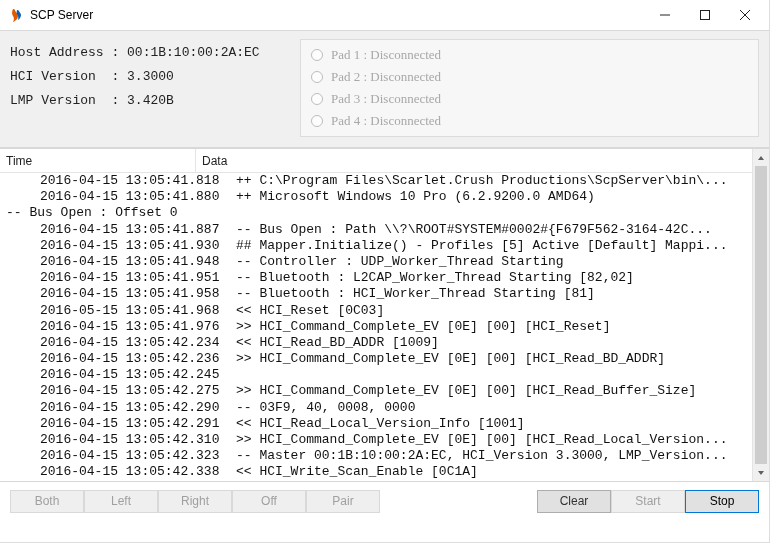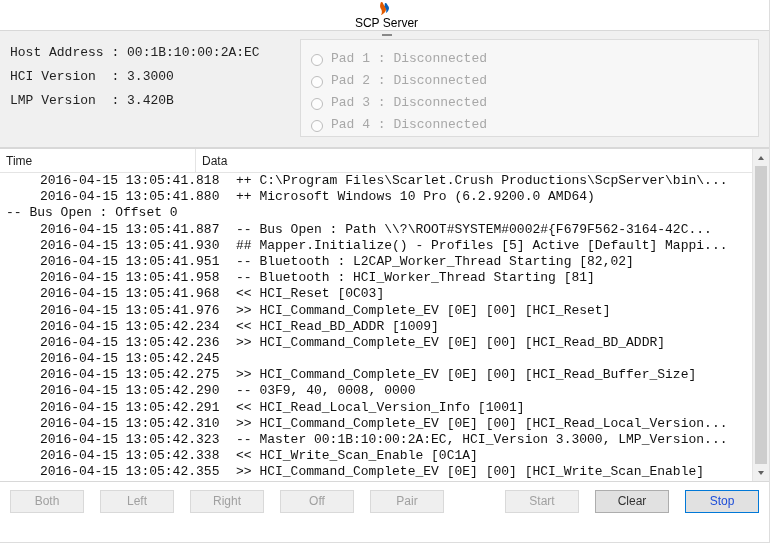--- a/index.html
+++ b/index.html
@@ -13,21 +13,20 @@
     position: relative;
     border-right:1px solid #ddd;
     border-bottom:1px solid #ddd;
   }
   .titlebar {
     height: 30px;
     display: flex;
     align-items: center;
     padding: 0 4px 0 8px;
     background: #fff;
-    flex-direction: column;
   }
   .titlebar .app-icon {
     width: 16px; height: 16px;
     margin-right: 6px;
     position: relative;
   }
   .titlebar .title { flex: 1; font-size: 12px; color:#000;}
   .winbtn {
     width: 40px; height: 28px;
     display: flex; align-items: center; justify-content: center;
@@ -51,23 +50,23 @@
     padding-top:2px;
   }
   .pads-box {
     flex: 1;
     border: 1px solid #dcdcdc;
     background: #f7f7f7;
     padding: 4px 10px 4px 10px;
   }
   .pad-row {
     display: flex;
-    align-items: flex-end;
+    align-items: center;
     height: 22px;
-    font-family: Liberation Mono, monospace;
+    font-family: Liberation Serif, serif;
     font-size: 13px;
     color: #a8a8a8;
   }
   .radio {
     width: 12px; height: 12px;
     border: 1px solid #bdbdbd;
     border-radius: 50%;
     margin-right: 8px;
     display:inline-block;
     background: #fdfdfd;
@@ -119,41 +118,41 @@
   .vscroll .thumb {
     position:absolute; left:2px; right:2px;
     top:0; height:100%;
     background:#cdcdcd;
   }
   .button-bar {
     height: 38px;
     display:flex;
     align-items:center;
     padding: 0 10px;
-    gap: 16px;
+    gap: 0;
     background:#fff;
   }
   .spacer { flex:1; }
   button.btn {
     width: 74px; height: 23px;
     font-family: "Segoe UI", Tahoma, sans-serif;
     font-size: 12px;
     background:#e1e1e1;
     border:1px solid #adadad;
     color:#333;
   }
   button.btn:disabled {
     background:#efefef;
     border:1px solid #d9d9d9;
     color:#a0a0a0;
   }
   button.btn.primary {
     border:1.5px solid #0178d7;
     background:#e1e1e1;
-    color:#1d4ed8;
+    color:#000000;
   }
 </style>
 </head>
 <body>
 
 <div class="titlebar">
   <span class="app-icon">
     <svg viewBox="0 0 16 16" width="16" height="16">
       <path d="M5 2 C5 2 3 6 5 9 C7 12 5 15 5 15 C5 15 10 13 10 9 C10 6 7 5 7 3 C7 2 5 2 5 2 Z" fill="#e05a00"></path>
       <path d="M9 3 C9 3 8 6 9.5 8 C11 10 10 13 10 13 C10 13 13 11 13 8 C13 6 11 5 11 4 C11 3 9 3 9 3 Z" fill="#0860b8"></path>
@@ -221,29 +220,33 @@
       </div>
       <div class="row">
         <div class="t">2016-04-15 13:05:41.887</div>
         <div class="d">-- Bus Open   : Path \\?\ROOT#SYSTEM#0002#{F679F562-3164-42C...</div>
       </div>
       <div class="row">
         <div class="t">2016-04-15 13:05:41.930</div>
         <div class="d">## Mapper.Initialize() - Profiles [5] Active [Default] Mappi...</div>
       </div>
       <div class="row">
+        <div class="t">2016-04-15 13:05:41.948</div>
+        <div class="d">-- Controller : UDP_Worker_Thread Starting</div>
+      </div>
+      <div class="row">
         <div class="t">2016-04-15 13:05:41.951</div>
         <div class="d">-- Bluetooth  : L2CAP_Worker_Thread Starting [82,02]</div>
       </div>
       <div class="row">
         <div class="t">2016-04-15 13:05:41.958</div>
         <div class="d">-- Bluetooth  : HCI_Worker_Thread Starting [81]</div>
       </div>
       <div class="row">
-        <div class="t">2016-04-15 13:05:41.968</div>
+        <div class="t">2016-05-15 13:05:41.968</div>
         <div class="d">&lt;&lt; HCI_Reset [0C03]</div>
       </div>
       <div class="row">
         <div class="t">2016-04-15 13:05:41.976</div>
         <div class="d">&gt;&gt; HCI_Command_Complete_EV [0E] [00] [HCI_Reset]</div>
       </div>
       <div class="row">
         <div class="t">2016-04-15 13:05:42.234</div>
         <div class="d">&lt;&lt; HCI_Read_BD_ADDR [1009]</div>
       </div>
@@ -300,16 +303,16 @@
   </div>
 </div>
 
 <div class="button-bar">
   <button class="btn" disabled="">Both</button>
   <button class="btn" disabled="">Left</button>
   <button class="btn" disabled="">Right</button>
   <button class="btn" disabled="">Off</button>
   <button class="btn" disabled="">Pair</button>
   <div class="spacer"></div>
+  <button class="btn">Clear</button>
   <button class="btn" disabled="">Start</button>
-  <button class="btn">Clear</button>
   <button class="btn primary">Stop</button>
 </div>
 
 </body></html>

